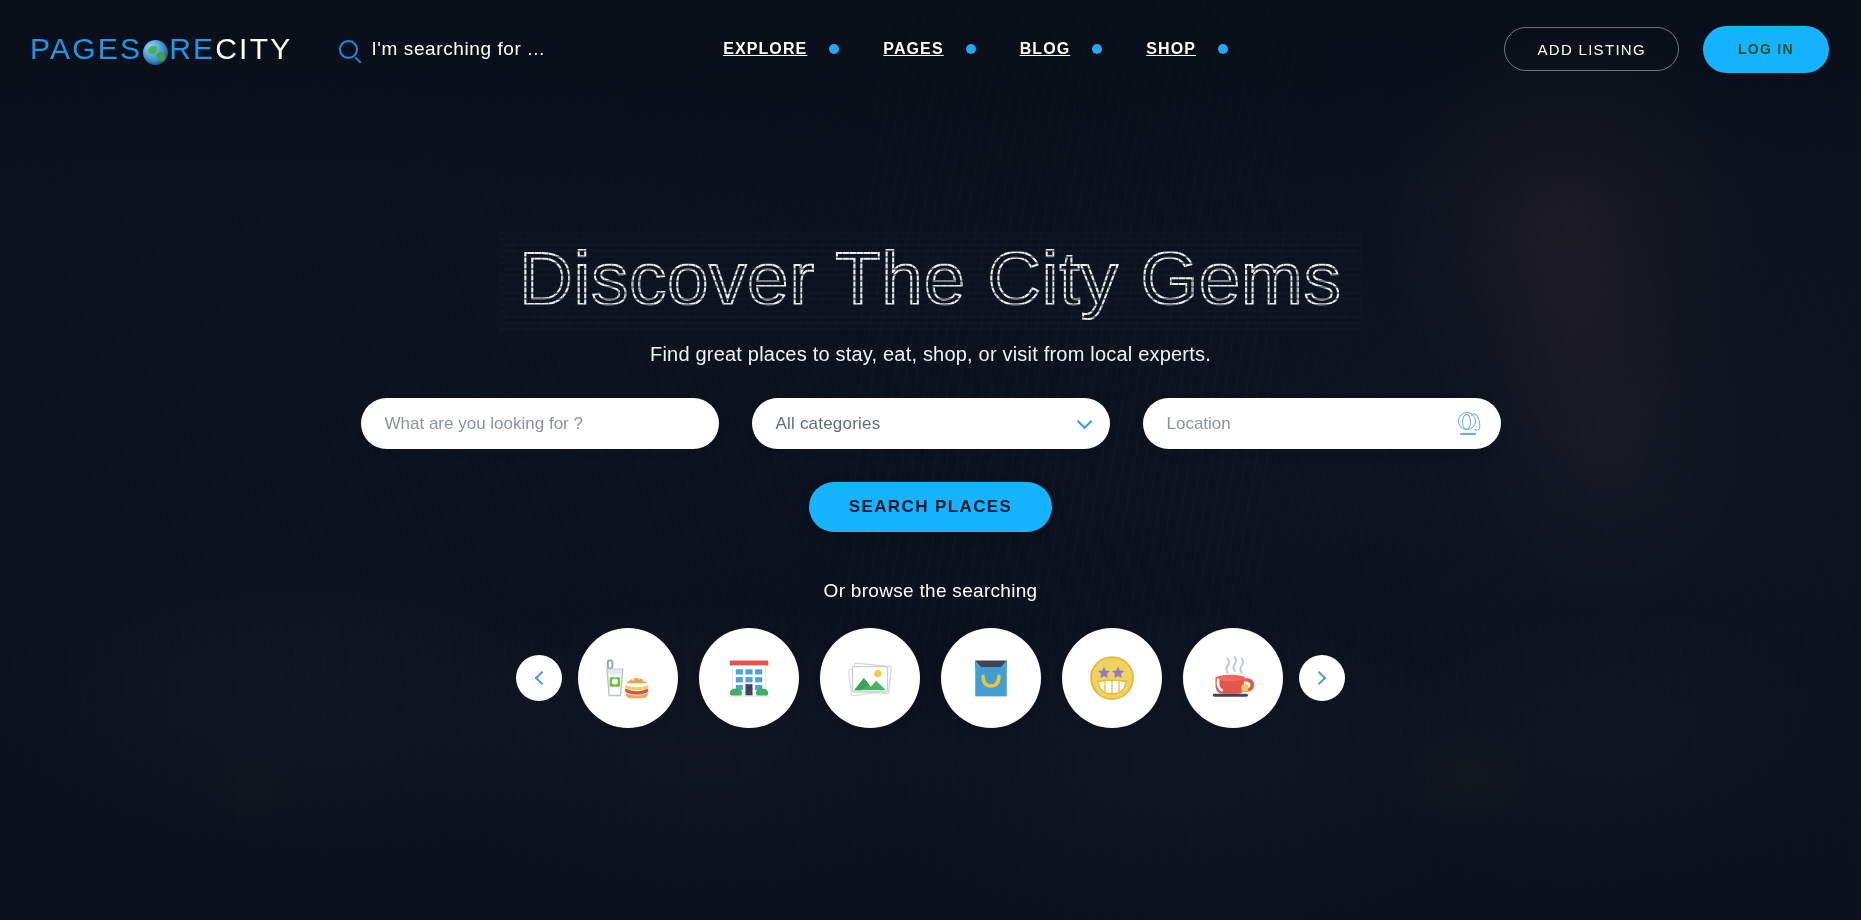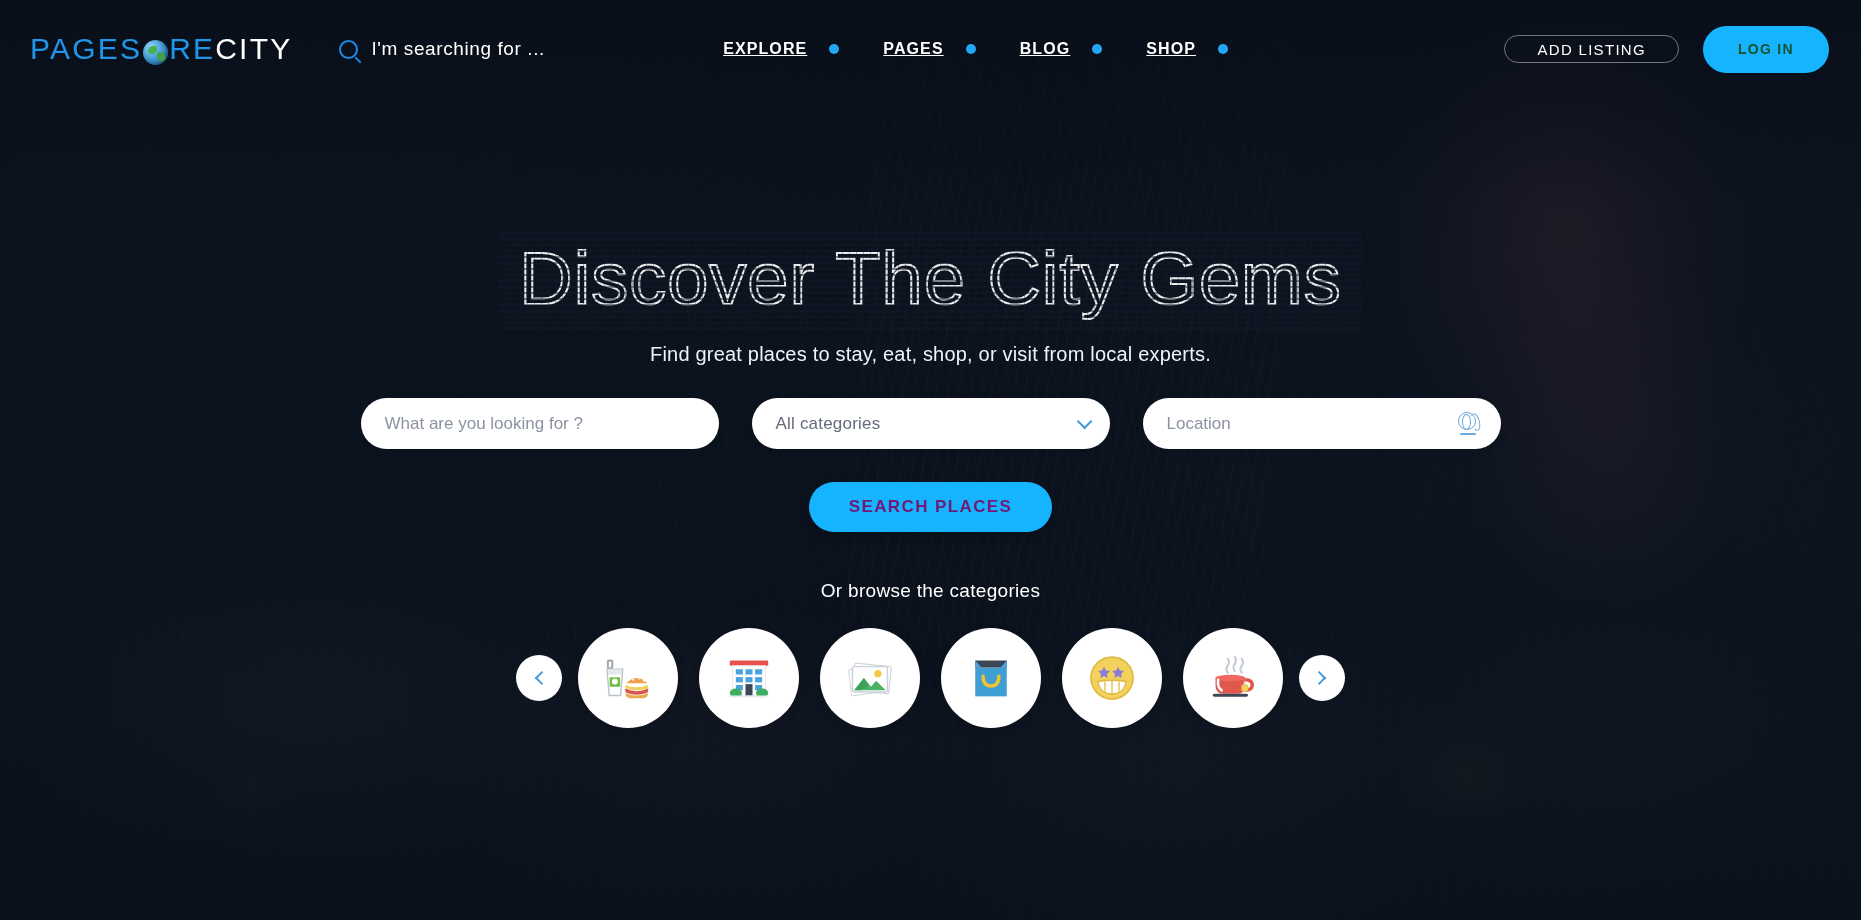--- a/index.html
+++ b/index.html
@@ -176,21 +176,21 @@
     flex: none;
   }
 
   .header-actions {
     display: flex;
     align-items: center;
     gap: 24px;
     margin-left: auto;
   }
   .btn-add-listing {
-    height: 28px;
+    height: 44px;
     padding: 0 32px;
     border-radius: 24px;
     border: 1px solid rgba(255,255,255,0.42);
     background: transparent;
     color: #ffffff;
     font-size: 15px;
     font-weight: 400;
     letter-spacing: 1.3px;
     font-family: "Liberation Sans", sans-serif;
     cursor: pointer;
@@ -332,21 +332,21 @@
     flex: none;
   }
 
   .btn-search-places {
     margin-top: 33px;
     height: 50px;
     padding: 0 40px;
     border: none;
     border-radius: 26px;
     background: #16b4ff;
-    color: #701a75;
+    color: #0f172a;
     font-size: 17px;
     font-weight: bold;
     letter-spacing: 1.4px;
     font-family: "Liberation Sans", sans-serif;
     cursor: pointer;
     box-shadow: 0 3px 12px rgba(0,0,0,0.18);
   }
 
   .browse-label {
     margin-top: 48px;
@@ -464,21 +464,21 @@
           <span class="g-ball"></span>
           <span class="g-ring"></span>
           <span class="g-arc"></span>
           <span class="g-stand"></span>
         </span>
       </div>
     </div>
 
     <button class="btn-search-places">SEARCH PLACES</button>
 
-    <div class="browse-label">Or browse the categories</div>
+    <div class="browse-label">Or browse the searching</div>
 
     <div class="carousel">
       <button class="car-arrow arrow-left">
         <span class="arrow-glyph"></span>
       </button>
 
       <div class="cat-list">
 
         <div class="cat-circle">
           <svg class="cat-ico" viewBox="0 0 64 64">

